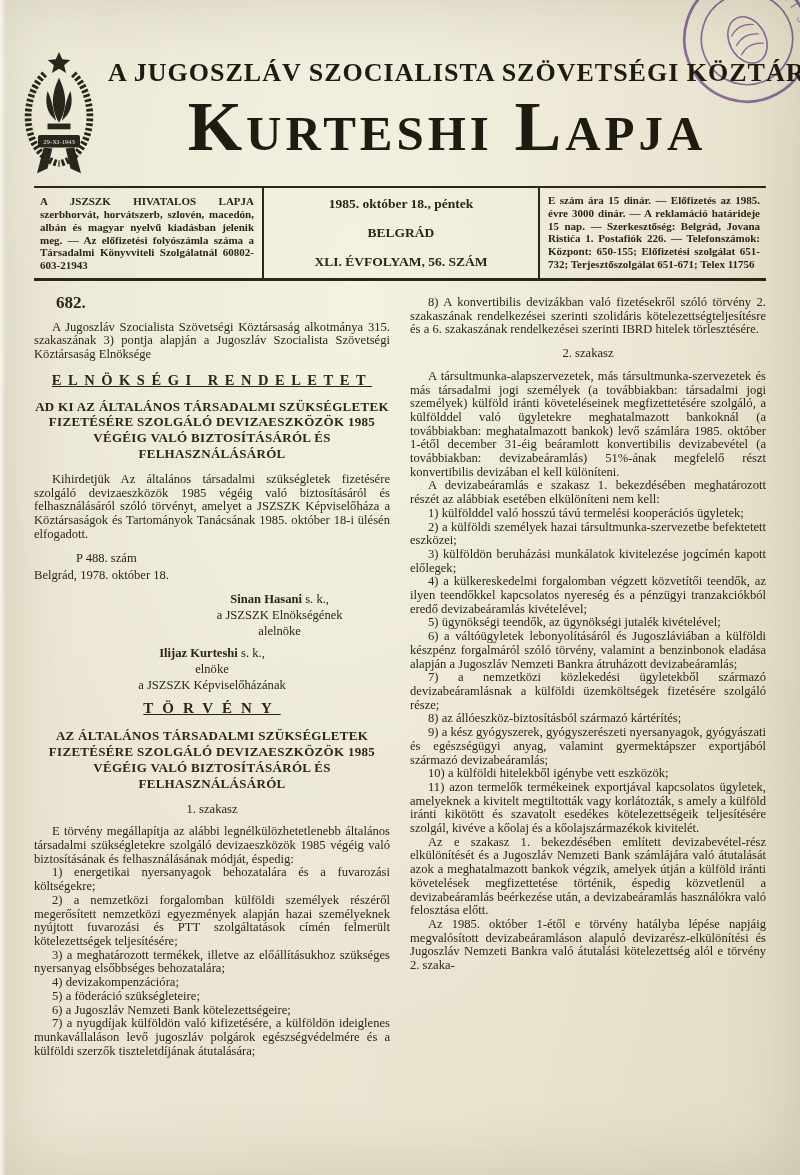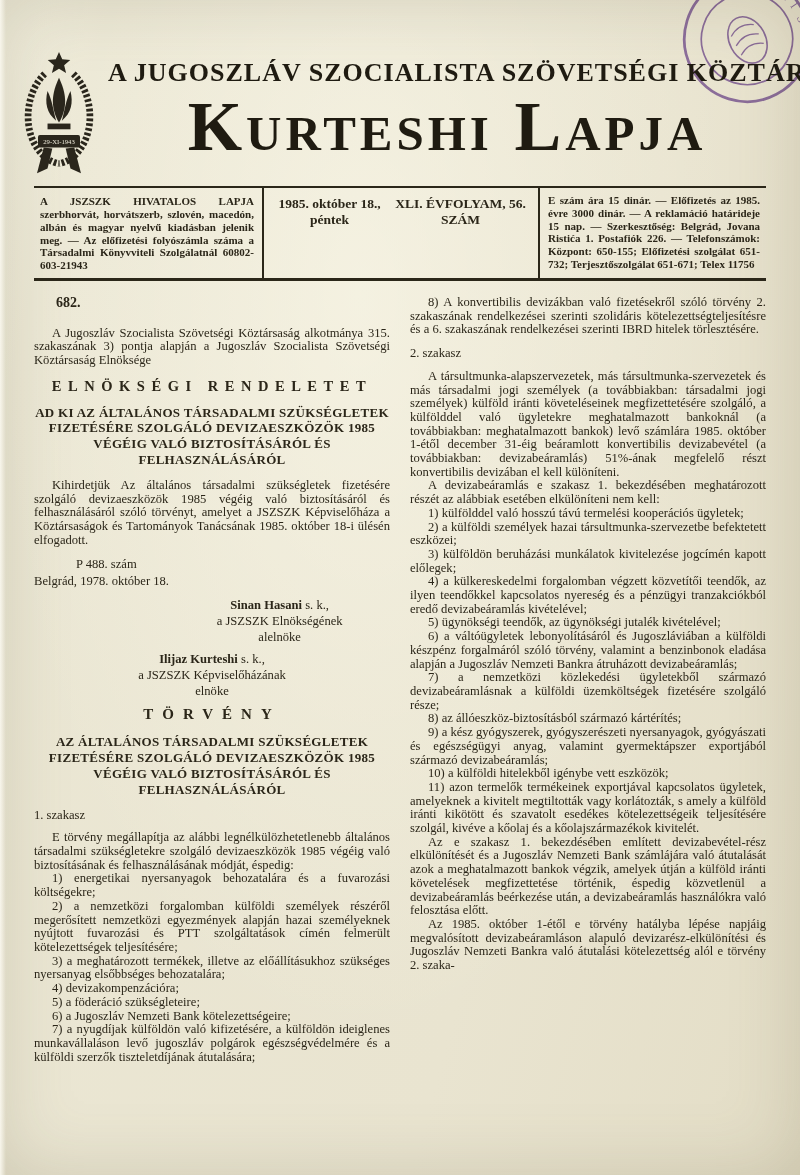--- a/index.html
+++ b/index.html
@@ -40,46 +40,46 @@
     border-top:2px solid #2b2719; border-bottom:3px solid #2b2719;
   }
   .infobox { box-sizing:border-box; font-weight:bold; }
   .infobox.pub {
     width:230px; border-right:2px solid #2b2719;
     padding:7px 8px 6px 6px; font-size:11px; line-height:1.17; text-align:justify;
   }
   .infobox.issue {
     width:276px; border-right:2px solid #2b2719;
     padding:8px 6px; font-size:13.5px; text-align:center;
-    display:flex; flex-direction:row; justify-content:space-between;
+    display:flex; flex-direction:column; justify-content:space-between;
   }
   .infobox.subscr {
     flex:1; padding:6px 6px 5px 8px; font-size:11px; line-height:1.16; text-align:justify;
   }
 
   
   .column {
     position:absolute; top:296px; width:356px;
     font-size:12.6px; line-height:13.7px; text-align:justify;
   }
   .col-left  { left:34px; }
   .col-right { left:410px; }
   .column p { margin:0; text-indent:18px; }
 
-  .doc-number { font-weight:bold; font-size:14px; text-indent:0; margin:0 0 17px 22px; }
+  .doc-number { font-weight:bold; font-size:17px; text-indent:0; margin:0 0 11px 22px; }
   .h-spread {
     text-align:center; font-weight:bold; font-size:14.5px;
-    letter-spacing:.45em; text-indent:0; margin:12px 0 11px;
+    letter-spacing:.45em; text-indent:0; margin:12px 0 11px;text-decoration:underline;
   }
   .h-spread.torveny { letter-spacing:.6em; font-size:15px; margin:8px 0 13px; }
   .h-sub {
     text-align:center; font-weight:bold; font-size:13px; line-height:1.22;
     text-indent:0; margin:0 0 11px; letter-spacing:.3px;
   }
-  .h-section { text-indent:0; margin:10px 0 9px; }
+  .h-section { text-align:center; text-indent:0; margin:10px 0 9px; }
   .ref-number { text-indent:0 !important; margin:11px 0 0 42px !important; }
   .place-date { text-indent:0 !important; margin:3px 0 8px 0 !important; }
   .sig { text-indent:0; text-align:center; line-height:1.28; margin:6px 0 4px; }
   .sig.offset-right { width:62%; margin-left:auto; }
   .sig .name { font-weight:bold; }
 </style>
 </head>
 <body>
 
 <div class="page">
@@ -115,20 +115,21 @@
 
   <div class="mast-text">
     <div class="country-line">A JUGOSZLÁV SZOCIALISTA SZÖVETSÉGI KÖZTÁRSASÁG</div>
     <div class="gazette-title">Kurteshi Lapja</div>
   </div>
 
   <div class="infobar">
     <div class="infobox pub">A JSZSZK HIVATALOS LAPJA szerbhorvát, horvátszerb, szlovén, macedón, albán és magyar nyelvű kiadásban jelenik meg. — Az előfizetési folyószámla száma a Társadalmi Könyvviteli Szolgálatnál 60802-603-21943</div>
     <div class="infobox issue">
       <div>1985. október 18., péntek</div>
+      <div>BELGRÁD</div>
       <div>XLI. ÉVFOLYAM, 56. SZÁM</div>
     </div>
     <div class="infobox subscr">E szám ára 15 dinár. — Előfizetés az 1985. évre 3000 dinár. — A reklamáció határideje 15 nap. — Szerkesztőség: Belgrád, Jovana Ristića 1. Postafiók 226. — Telefonszámok: Központ: 650-155; Előfizetési szolgálat 651-732; Terjesztőszolgálat 651-671; Telex 11756</div>
   </div>
 
   <div class="column col-left">
     <div class="doc-number">682.</div>
     <p>A Jugoszláv Szocialista Szövetségi Köztársaság alkotmánya 315. szakaszának 3) pontja alapján a Jugoszláv Szocialista Szövetségi Köztársaság Elnöksége</p>
     <div class="h-spread">ELNÖKSÉGI RENDELETET</div>
     <div class="h-sub">AD KI AZ ÁLTALÁNOS TÁRSADALMI SZÜKSÉGLETEK FIZETÉSÉRE SZOLGÁLÓ DEVIZAESZKÖZÖK 1985 VÉGÉIG VALÓ BIZTOSÍTÁSÁRÓL ÉS FELHASZNÁLÁSÁRÓL</div>
@@ -137,22 +138,22 @@
     <p class="place-date">Belgrád, 1978. október 18.</p>
 
     <div class="sig offset-right">
       <div><span class="name">Sinan Hasani</span><span> s. k.,</span></div>
       <div>a JSZSZK Elnökségének</div>
       <div>alelnöke</div>
     </div>
 
     <div class="sig">
       <div><span class="name">Ilijaz Kurteshi</span><span> s. k.,</span></div>
+      <div>elnöke</div>
       <div>a JSZSZK Képviselőházának</div>
-      <div>elnöke</div>
     </div>
 
     <div class="h-spread torveny">TÖRVÉNY</div>
     <div class="h-sub">AZ ÁLTALÁNOS TÁRSADALMI SZÜKSÉGLETEK FIZETÉSÉRE SZOLGÁLÓ DEVIZAESZKÖZÖK 1985 VÉGÉIG VALÓ BIZTOSÍTÁSÁRÓL ÉS FELHASZNÁLÁSÁRÓL</div>
     <div class="h-section">1. szakasz</div>
     <p>E törvény megállapítja az alábbi legnélkülözhetetlenebb általános társadalmi szükségletekre szolgáló devizaeszközök 1985 végéig való biztosításának és felhasználásának módját, éspedig:</p>
     <p>1) energetikai nyersanyagok behozatalára és a fuvarozási költségekre;</p>
     <p>2) a nemzetközi forgalomban külföldi személyek részéről megerősített nemzetközi egyezmények alapján hazai személyeknek nyújtott fuvarozási és PTT szolgáltatások címén felmerült kötelezettségek teljesítésére;</p>
     <p>3) a meghatározott termékek, illetve az előállításukhoz szükséges nyersanyag elsőbbséges behozatalára;</p>
     <p>4) devizakompenzációra;</p>

